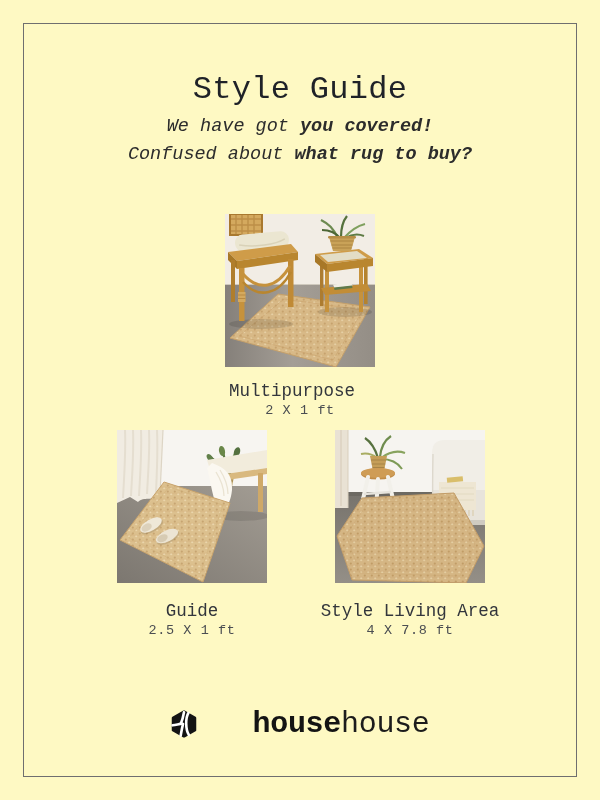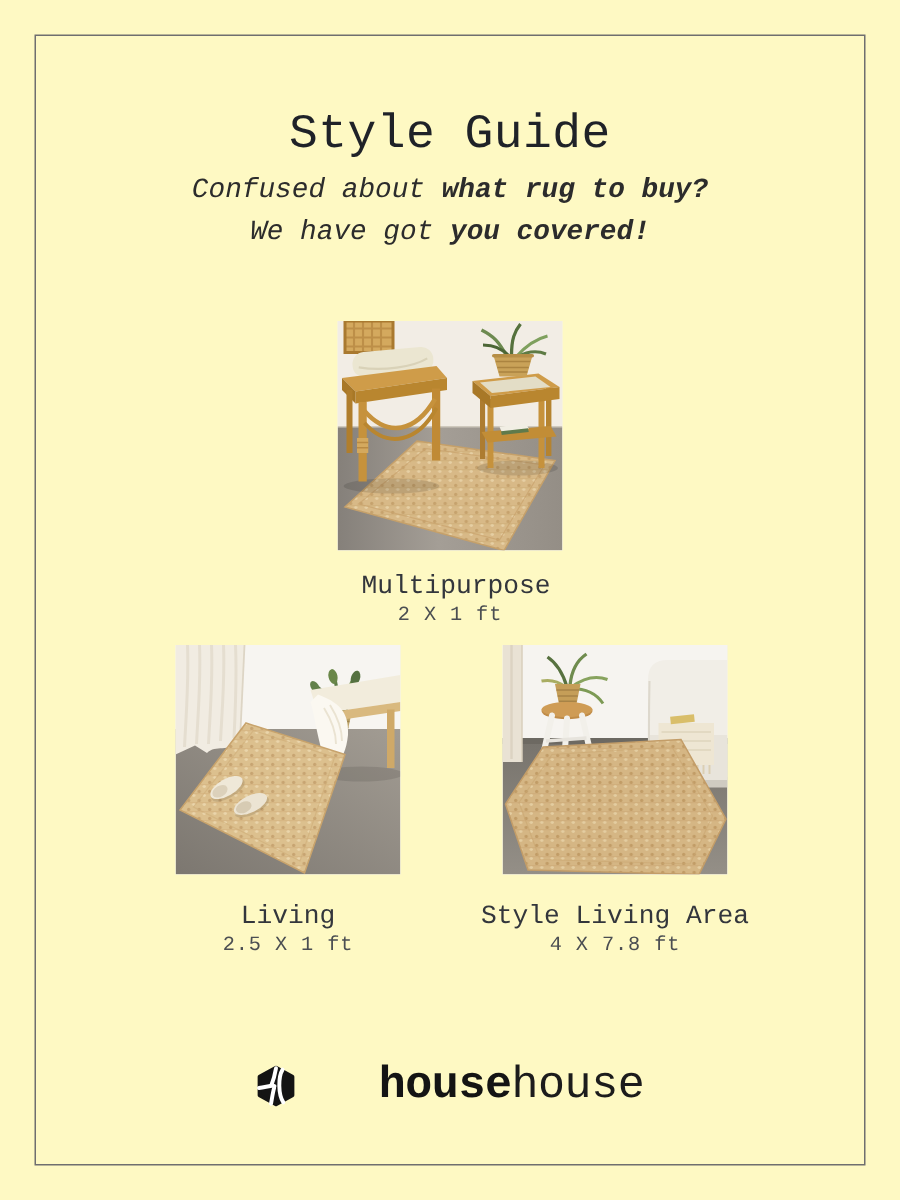--- a/index.html
+++ b/index.html
@@ -17,21 +17,21 @@
     font-style:italic;font-size:18.5px;line-height:28px;color:#2c2c2c;font-weight:400;
   }
   .subtitle b{font-weight:700;}
   .photo{position:absolute;overflow:hidden;background:#f4f1ec;}
   .photo svg{display:block;width:100%;height:100%;}
   #photo-1{left:225px;top:214px;width:150px;height:153px;}
   #photo-2{left:117px;top:430px;width:150px;height:153px;}
   #photo-3{left:335px;top:430px;width:150px;height:153px;}
   .cap-name{position:absolute;width:240px;text-align:center;font-size:17.5px;color:#33363c;font-weight:500;}
   .cap-size{position:absolute;width:240px;text-align:center;font-size:13.5px;color:#4b4e52;letter-spacing:.6px;}
-  #cap1-name{left:184px;top:381px;text-align:center;}
+  #cap1-name{left:172px;top:381px;text-align:center;}
   #cap1-size{left:180px;top:403px;}
   #cap2-name{left:72px;top:601px;}
   #cap2-size{left:72px;top:623px;}
   #cap3-name{left:290px;top:601px;}
   #cap3-size{left:290px;top:623px;}
   .footer-logo{
     position:absolute;top:706px;left:0;width:600px;height:36px;
     display:flex;justify-content:center;align-items:center;gap:8px;
   }
   .logo-icon svg{width:28px;height:28px;display:block;}
@@ -41,22 +41,22 @@
 </style>
 </head>
 <body>
 
 <div class="page">
   <div class="frame"></div>
 
   <h1 class="title">Style Guide</h1>
 
   <div class="subtitle">
+    <div><span>We have got </span><b>you covered!</b></div>
     <div><span>Confused about </span><b>what rug to buy?</b></div>
-    <div><span>We have got </span><b>you covered!</b></div>
   </div>
 
   <div>
     <div class="photo" id="photo-1" role="img" aria-label="Small jute rug on grey concrete floor beside a rattan chair with cream cushion and a cane side table holding a plant basket">
       <svg viewBox="0 0 150 153" preserveAspectRatio="none">
         <defs>
           <linearGradient id="fl1" x1="0" y1="0" x2="1" y2="0">
             <stop offset="0" stop-color="#85807a"></stop>
               <stop offset="0.45" stop-color="#a49e96"></stop>
               <stop offset="1" stop-color="#948e86"></stop>
@@ -180,21 +180,21 @@
             <ellipse cx="29" cy="95" rx="5.5" ry="3.6" fill="#dcd1bb"></ellipse>
           </g>
           <g transform="rotate(-26 50 106)">
             <ellipse cx="50" cy="108" rx="12.5" ry="5.2" fill="rgba(0,0,0,0.1)"></ellipse>
             <ellipse cx="50" cy="106" rx="12" ry="5.6" fill="#ece4d3"></ellipse>
             <ellipse cx="45" cy="106" rx="5.5" ry="3.6" fill="#d7cbb3"></ellipse>
           </g>
         </g>
       </svg>
     </div>
-    <div class="cap-name" id="cap2-name">Living</div>
+    <div class="cap-name" id="cap2-name">Guide</div>
     <div class="cap-size" id="cap2-size">2.5 X 1 ft</div>
   </div>
 
   <div>
     <div class="photo" id="photo-3" role="img" aria-label="Large jute rug in front of a white sofa with a beige fringed throw and a white stool holding a potted plant">
       <svg viewBox="0 0 150 153" preserveAspectRatio="none">
         <defs>
           <linearGradient id="fl3" x1="0" y1="0" x2="0" y2="1">
             <stop offset="0" stop-color="#77736c"></stop>
               <stop offset="0" stop-color="#77736c"></stop>

